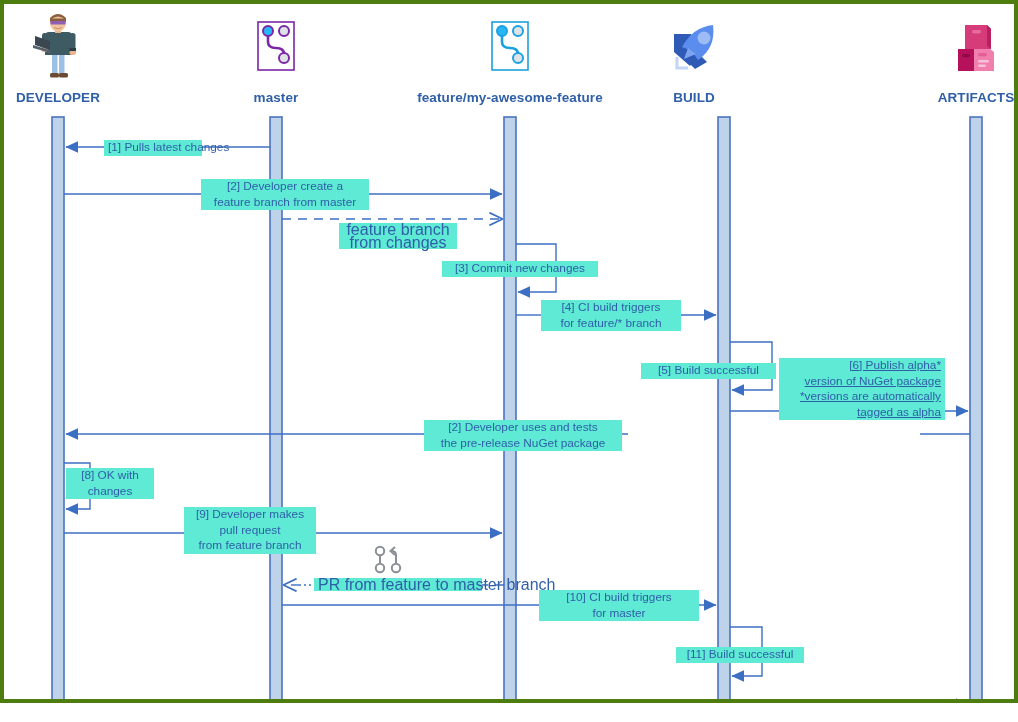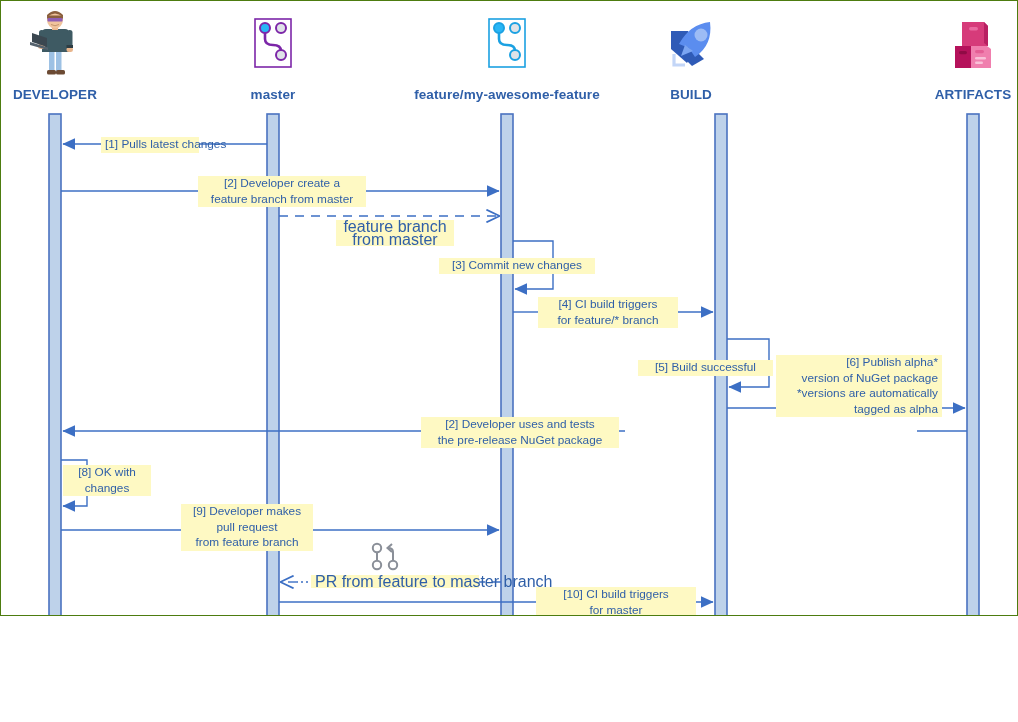--- a/index.html
+++ b/index.html
@@ -7,23 +7,23 @@
     margin: 0;
     padding: 0;
     background: #ffffff;
   }
   body {
     font-family: "Liberation Sans", sans-serif;
   }
   #canvas {
     position: relative;
     width: 1018px;
-    height: 616px;
+    height: 703px;
     background: #ffffff;
-    border: 1px solid #4d7c0f;
+    border: 4px solid #4d7c0f;
     box-sizing: border-box;
     overflow: hidden;
   }
   #svg-layer {
     position: absolute;
     left: 0;
     top: 0;
     width: 1018px;
     height: 722px;
   }
@@ -51,28 +51,28 @@
     width: 260px;
     margin-left: -60px;
   }
   .msg {
     position: absolute;
     color: #2f5fa8;
     font-size: 11.8px;
     line-height: 15.5px;
     text-align: center;
     white-space: nowrap;
-    background: #fef9c3;
+    background: #5eead4;
     padding: 0 4px;
   }
   .msg.small {
     font-size: 16px;
     line-height: 13px;
   }
-  .msg-right { text-align: right; }
+  .msg-right { text-align: right; text-decoration: underline; }
   .pr-icon {
     position: absolute;
     width: 34px;
     height: 34px;
   }
 </style>
 </head>
 <body>
 
 <div id="canvas">
@@ -261,21 +261,21 @@
     <span>[1] Pulls latest changes</span>
   </div>
 
   <div class="msg" style="left:197px; top:175px; width:160px;">
     <div>[2] Developer create a</div>
     <div>feature branch from master</div>
   </div>
 
   <div class="msg small" style="left:335px; top:219px; width:110px;">
     <div>feature branch</div>
-    <div>from master</div>
+    <div>from changes</div>
   </div>
 
   <div class="msg" style="left:438px; top:257px; width:148px;">
     <span>[3] Commit new changes</span>
   </div>
 
   <div class="msg" style="left:537px; top:296px; width:132px;">
     <div>[4] CI build triggers</div>
     <div>for feature/* branch</div>
   </div>

